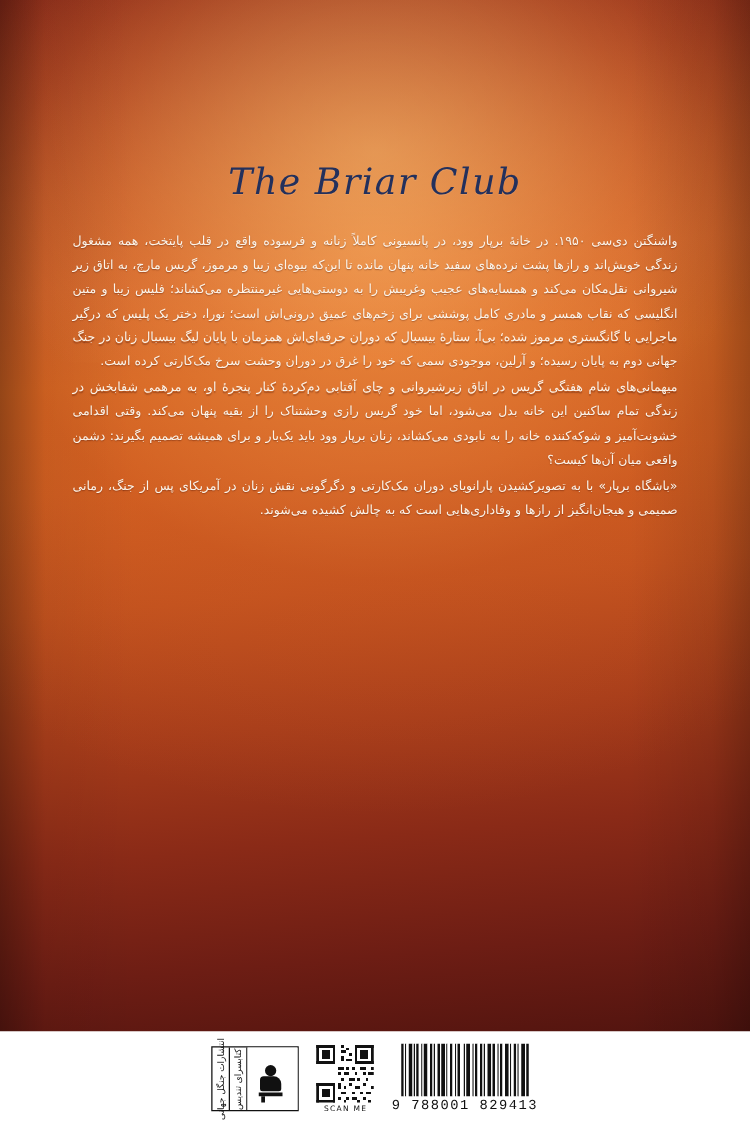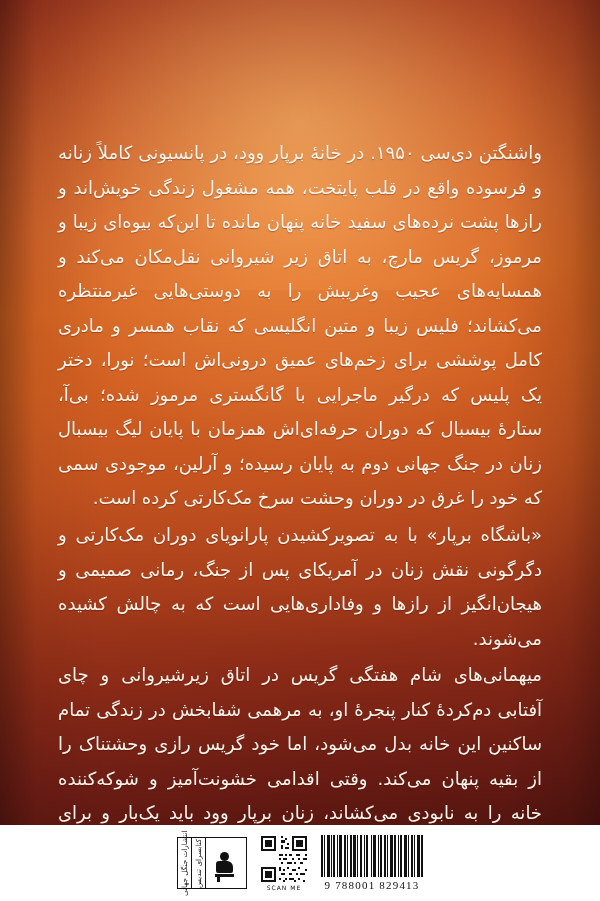--- a/index.html
+++ b/index.html
@@ -79,24 +79,24 @@
     font-family: "Liberation Sans", sans-serif;
     font-size: 18px;
     letter-spacing: 0.4px;
     color: #f2ece4;
   }
 
   .blurb {
     direction: rtl;
     text-align: justify;
     text-align-last: right;
-    margin-top: 8px;
+    margin-top: 22px;
     color: #fbf4ea;
     font-family: "DejaVu Sans", sans-serif;
-    font-size: 18px;
+    font-size: 10px;
     line-height: 1.92;
     text-shadow: 0 1px 1px rgba(60,12,6,0.35);
   }
   .blurb p {
     margin: 0 0 2px 0;
     text-indent: 0;
   }
 
   
   .footer-bar {
@@ -206,41 +206,42 @@
     display: flex;
     align-items: flex-end;
     gap: 0;
   }
   .barcode span {
     display: block;
     background: #111;
     height: 100%;
   }
   .barcode-num {
-    font-family: Liberation Serif, serif;
+    font-family: Liberation Mono, monospace;
     font-size: 11px;
     letter-spacing: 1.2px;
     color: #111;
     margin-top: 2px;
   }
 </style>
 </head>
 <body>
 
 <div class="book-back">
   <div class="glow-top"></div>
 
   <div class="content">
     <div class="title-block">
+      <div class="en-title">The Briar Club</div>
     </div>
 
     <div class="blurb">
       <p>واشنگتن دی‌سی ۱۹۵۰. در خانهٔ برپار وود، در پانسیونی کاملاً زنانه و فرسوده واقع در قلب پایتخت، همه مشغول زندگی خویش‌اند و رازها پشت نرده‌های سفید خانه پنهان مانده تا این‌که بیوه‌ای زیبا و مرموز، گریس مارچ، به اتاق زیر شیروانی نقل‌مکان می‌کند و همسایه‌های عجیب وغریبش را به دوستی‌هایی غیرمنتظره می‌کشاند؛ فلیس زیبا و متین انگلیسی که نقاب همسر و مادری کامل پوششی برای زخم‌های عمیق درونی‌اش است؛ نورا، دختر یک پلیس که درگیر ماجرایی با گانگستری مرموز شده؛ بی‌آ، ستارهٔ بیسبال که دوران حرفه‌ای‌اش همزمان با پایان لیگ بیسبال زنان در جنگ جهانی دوم به پایان رسیده؛ و آرلین، موجودی سمی که خود را غرق در دوران وحشت سرخ مک‌کارتی کرده است.</p>
+      <p>میهمانی‌های شام هفتگی گریس در اتاق زیرشیروانی و چای آفتابی دم‌کردهٔ کنار پنجرهٔ او، به مرهمی شفابخش در زندگی تمام ساکنین این خانه بدل می‌شود، اما خود گریس رازی وحشتناک را از بقیه پنهان می‌کند. وقتی اقدامی خشونت‌آمیز و شوکه‌کننده خانه را به نابودی می‌کشاند، زنان برپار وود باید یک‌بار و برای همیشه تصمیم بگیرند: دشمن واقعی میان آن‌ها کیست؟</p>
       <p>«باشگاه برپار» با به تصویرکشیدن پارانویای دوران مک‌کارتی و دگرگونی نقش زنان در آمریکای پس از جنگ، رمانی صمیمی و هیجان‌انگیز از رازها و وفاداری‌هایی است که به چالش کشیده می‌شوند.</p>
-      <p>میهمانی‌های شام هفتگی گریس در اتاق زیرشیروانی و چای آفتابی دم‌کردهٔ کنار پنجرهٔ او، به مرهمی شفابخش در زندگی تمام ساکنین این خانه بدل می‌شود، اما خود گریس رازی وحشتناک را از بقیه پنهان می‌کند. وقتی اقدامی خشونت‌آمیز و شوکه‌کننده خانه را به نابودی می‌کشاند، زنان برپار وود باید یک‌بار و برای همیشه تصمیم بگیرند: دشمن واقعی میان آن‌ها کیست؟</p>
     </div>
   </div>
 
   <div class="footer-bar">
 
     <div class="publisher-mark">
       <div class="pm-text">انتشارات جنگل جهانی</div>
       <div class="pm-text">کتابسرای تندیس</div>
       <div class="pm-logo">
         <div class="chair">

